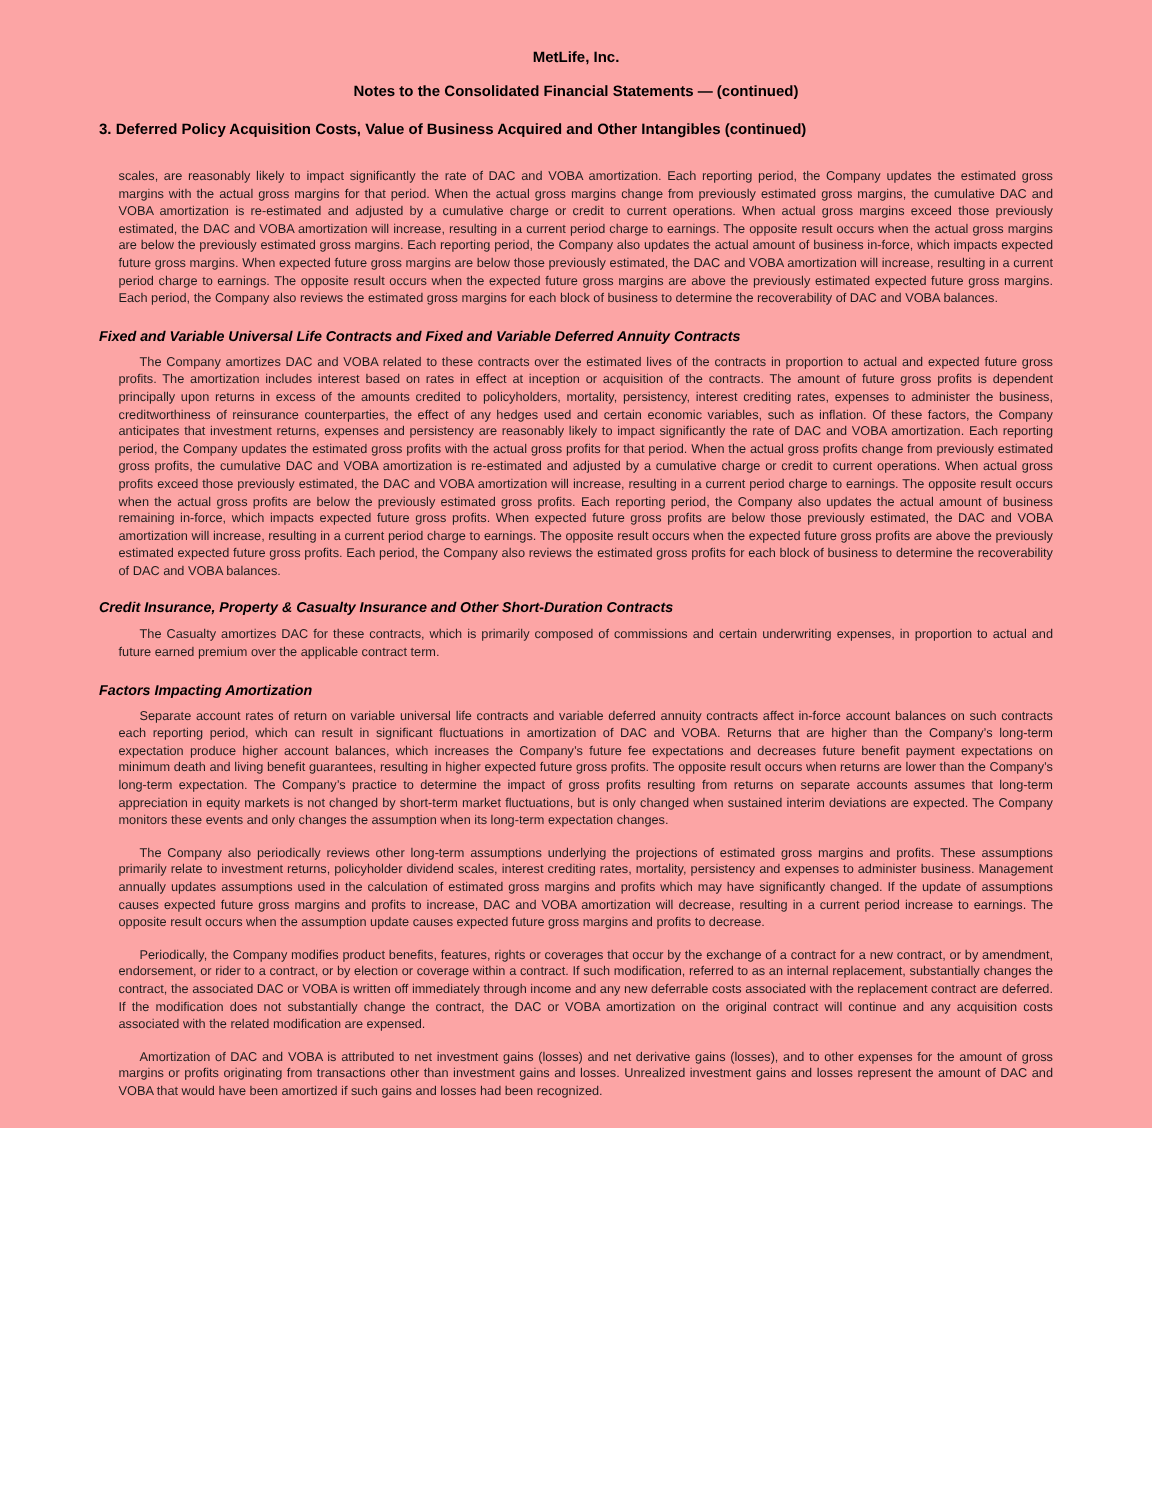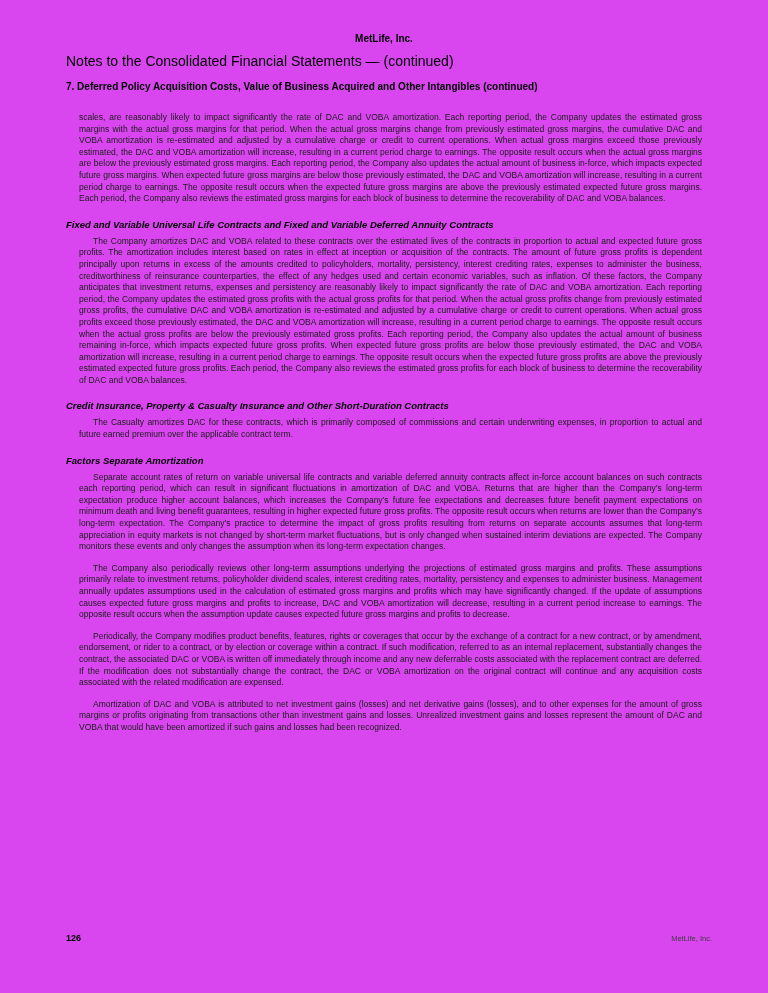--- a/index.html
+++ b/index.html
@@ -1,43 +1,44 @@
 <!DOCTYPE html>
 <html><head>
 <meta charset="utf-8">
 <style>
   * { margin: 0; padding: 0; box-sizing: border-box; }
   html, body { background: #ffffff; }
   .page {
     position: relative;
     width: 768px;
-    height: 993px;
+    height: 752px;
     margin: 0 auto;
-    background: #d946ef;
+    background: #fca5a5;
     font-family: "Liberation Sans", sans-serif;
     color: #000000;
     overflow: hidden;
   }
   .content {
     position: absolute;
     left: 66px;
     right: 66px;
     top: 33px;
   }
   .company-title {
     text-align: center;
     font-weight: bold;
     font-size: 10px;
     line-height: 11px;
     margin-bottom: 12px;
     color: #000000;
   }
   .notes-title {
-    font-weight: normal;
-    font-size: 14px;
+    text-align: center;
+    font-weight: bold;
+    font-size: 10px;
     line-height: 11px;
     margin-bottom: 14px;
     color: #000000;
   }
   .section-title {
     text-align: left;
     font-weight: bold;
     font-size: 10px;
     line-height: 11px;
     margin-bottom: 20px;
@@ -84,33 +85,33 @@
 </head>
 <body>
 
 <div class="page">
   <div class="content">
 
     <div class="company-title">MetLife, Inc.</div>
 
     <div class="notes-title">Notes to the Consolidated Financial Statements — (continued)</div>
 
-    <div class="section-title">7. Deferred Policy Acquisition Costs, Value of Business Acquired and Other Intangibles (continued)</div>
+    <div class="section-title">3. Deferred Policy Acquisition Costs, Value of Business Acquired and Other Intangibles (continued)</div>
 
     <p class="para">scales, are reasonably likely to impact significantly the rate of DAC and VOBA amortization. Each reporting period, the Company updates the estimated gross margins with the actual gross margins for that period. When the actual gross margins change from previously estimated gross margins, the cumulative DAC and VOBA amortization is re-estimated and adjusted by a cumulative charge or credit to current operations. When actual gross margins exceed those previously estimated, the DAC and VOBA amortization will increase, resulting in a current period charge to earnings. The opposite result occurs when the actual gross margins are below the previously estimated gross margins. Each reporting period, the Company also updates the actual amount of business in-force, which impacts expected future gross margins. When expected future gross margins are below those previously estimated, the DAC and VOBA amortization will increase, resulting in a current period charge to earnings. The opposite result occurs when the expected future gross margins are above the previously estimated expected future gross margins. Each period, the Company also reviews the estimated gross margins for each block of business to determine the recoverability of DAC and VOBA balances.</p>
 
     <h3 class="subheading">Fixed and Variable Universal Life Contracts and Fixed and Variable Deferred Annuity Contracts</h3>
 
     <p class="para indent">The Company amortizes DAC and VOBA related to these contracts over the estimated lives of the contracts in proportion to actual and expected future gross profits. The amortization includes interest based on rates in effect at inception or acquisition of the contracts. The amount of future gross profits is dependent principally upon returns in excess of the amounts credited to policyholders, mortality, persistency, interest crediting rates, expenses to administer the business, creditworthiness of reinsurance counterparties, the effect of any hedges used and certain economic variables, such as inflation. Of these factors, the Company anticipates that investment returns, expenses and persistency are reasonably likely to impact significantly the rate of DAC and VOBA amortization. Each reporting period, the Company updates the estimated gross profits with the actual gross profits for that period. When the actual gross profits change from previously estimated gross profits, the cumulative DAC and VOBA amortization is re-estimated and adjusted by a cumulative charge or credit to current operations. When actual gross profits exceed those previously estimated, the DAC and VOBA amortization will increase, resulting in a current period charge to earnings. The opposite result occurs when the actual gross profits are below the previously estimated gross profits. Each reporting period, the Company also updates the actual amount of business remaining in-force, which impacts expected future gross profits. When expected future gross profits are below those previously estimated, the DAC and VOBA amortization will increase, resulting in a current period charge to earnings. The opposite result occurs when the expected future gross profits are above the previously estimated expected future gross profits. Each period, the Company also reviews the estimated gross profits for each block of business to determine the recoverability of DAC and VOBA balances.</p>
 
     <h3 class="subheading">Credit Insurance, Property &amp; Casualty Insurance and Other Short-Duration Contracts</h3>
 
     <p class="para indent">The Casualty amortizes DAC for these contracts, which is primarily composed of commissions and certain underwriting expenses, in proportion to actual and future earned premium over the applicable contract term.</p>
 
-    <h3 class="subheading">Factors Separate Amortization</h3>
+    <h3 class="subheading">Factors Impacting Amortization</h3>
 
     <p class="para indent">Separate account rates of return on variable universal life contracts and variable deferred annuity contracts affect in-force account balances on such contracts each reporting period, which can result in significant fluctuations in amortization of DAC and VOBA. Returns that are higher than the Company’s long-term expectation produce higher account balances, which increases the Company’s future fee expectations and decreases future benefit payment expectations on minimum death and living benefit guarantees, resulting in higher expected future gross profits. The opposite result occurs when returns are lower than the Company’s long-term expectation. The Company’s practice to determine the impact of gross profits resulting from returns on separate accounts assumes that long-term appreciation in equity markets is not changed by short-term market fluctuations, but is only changed when sustained interim deviations are expected. The Company monitors these events and only changes the assumption when its long-term expectation changes.</p>
 
     <p class="para indent">The Company also periodically reviews other long-term assumptions underlying the projections of estimated gross margins and profits. These assumptions primarily relate to investment returns, policyholder dividend scales, interest crediting rates, mortality, persistency and expenses to administer business. Management annually updates assumptions used in the calculation of estimated gross margins and profits which may have significantly changed. If the update of assumptions causes expected future gross margins and profits to increase, DAC and VOBA amortization will decrease, resulting in a current period increase to earnings. The opposite result occurs when the assumption update causes expected future gross margins and profits to decrease.</p>
 
     <p class="para indent">Periodically, the Company modifies product benefits, features, rights or coverages that occur by the exchange of a contract for a new contract, or by amendment, endorsement, or rider to a contract, or by election or coverage within a contract. If such modification, referred to as an internal replacement, substantially changes the contract, the associated DAC or VOBA is written off immediately through income and any new deferrable costs associated with the replacement contract are deferred. If the modification does not substantially change the contract, the DAC or VOBA amortization on the original contract will continue and any acquisition costs associated with the related modification are expensed.</p>
 
     <p class="para indent">Amortization of DAC and VOBA is attributed to net investment gains (losses) and net derivative gains (losses), and to other expenses for the amount of gross margins or profits originating from transactions other than investment gains and losses. Unrealized investment gains and losses represent the amount of DAC and VOBA that would have been amortized if such gains and losses had been recognized.</p>
 
   </div>

